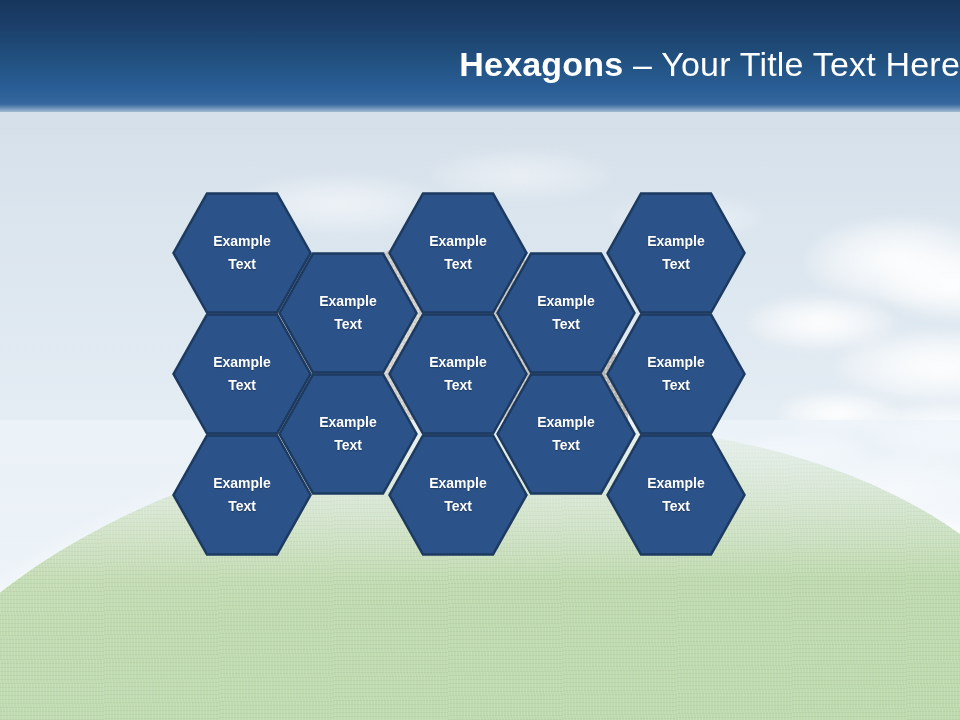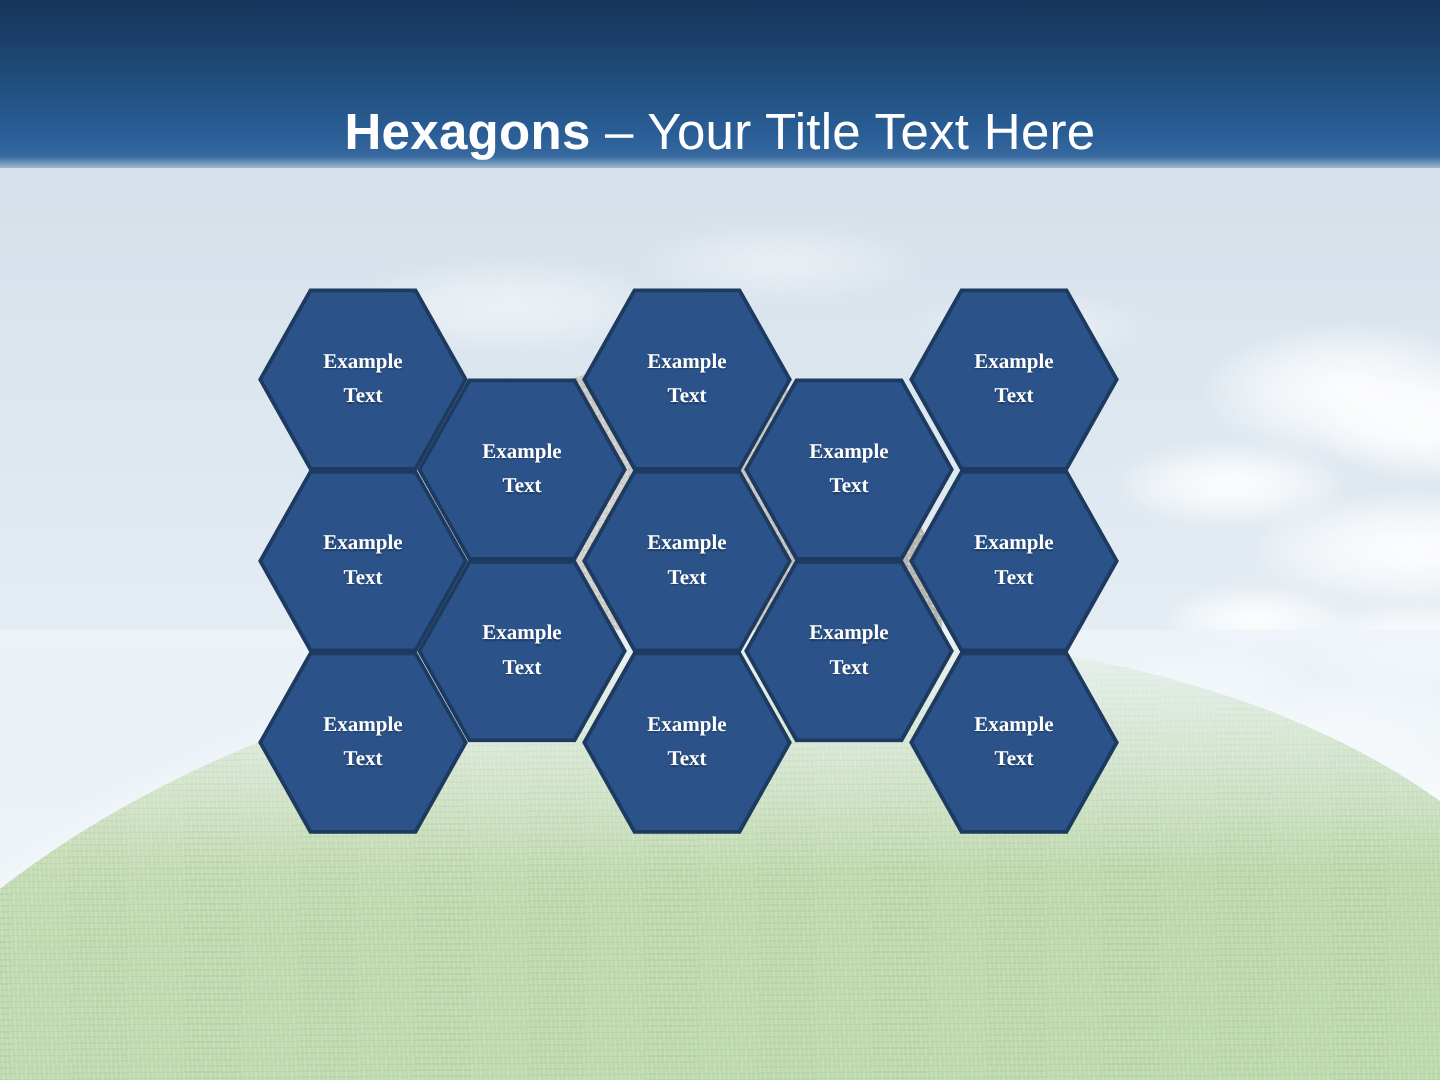--- a/index.html
+++ b/index.html
@@ -145,38 +145,36 @@
       #1b3e69 22%,
       #21507f 52%,
       #2a5e96 80%,
       #36689e 93%,
       rgba(62,112,166,0.35) 100%);
   }
   .title-text {
     position: absolute;
     left: 0; right: 0;
     top: 44px;
-    text-align: center;
+    text-align: right;
     color: #ffffff;
     font-size: 34px;
     line-height: 40px;
     letter-spacing: 0.2px;
     white-space: nowrap;
-    margin-top: 24px;
   }
   .title-strong { font-weight: bold; }
   .title-rest { font-weight: normal; }
 
   
   .hex-grid { position: absolute; left: 0; top: 0; width: 960px; height: 720px; }
   .hex {
     position: absolute;
     width: 140px;
     height: 122px;
-    font-family: Liberation Serif, serif;
   }
   .hex svg { position: absolute; left: 0; top: 0; display: block; }
   .hex-label {
     position: absolute;
     left: 22px;
     right: 22px;
     top: 50%;
     transform: translateY(-50%);
     text-align: center;
     color: #ffffff;

